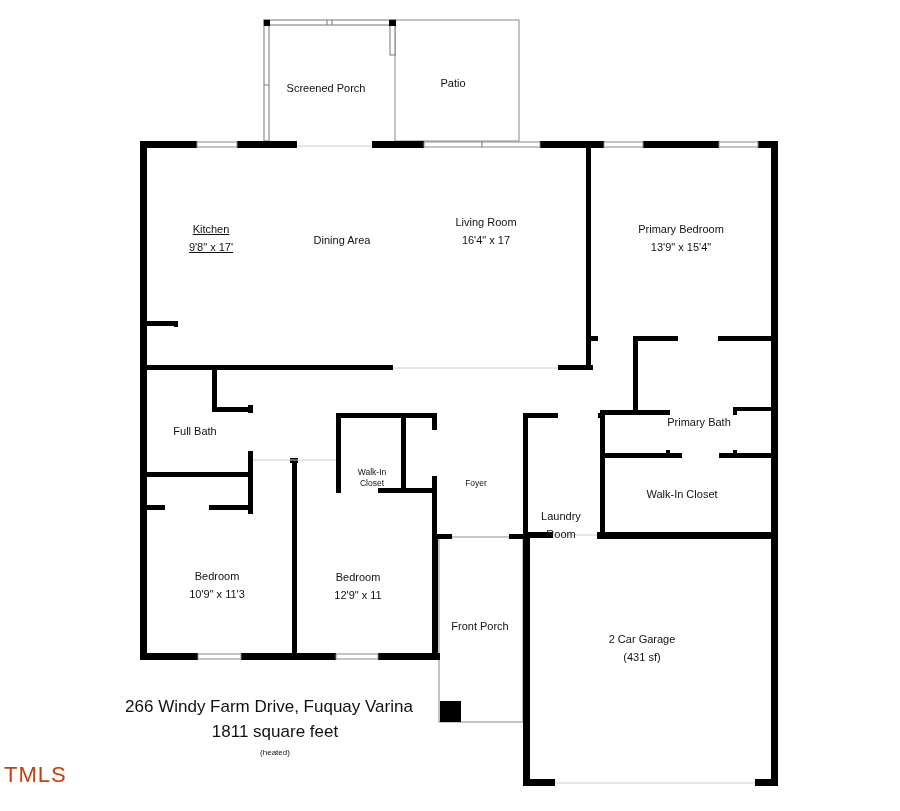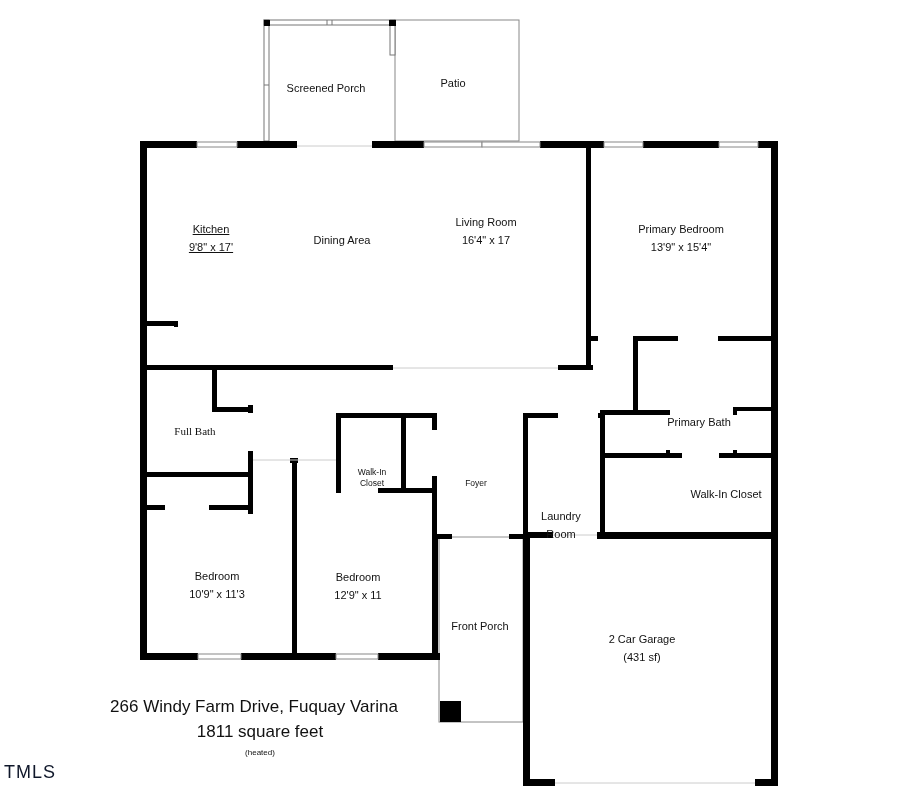--- a/index.html
+++ b/index.html
@@ -1,25 +1,25 @@
 <!DOCTYPE html>
 <html><head>
 <meta charset="utf-8">
 <style>
   html, body { margin: 0; padding: 0; background: #ffffff; }
   body { width: 900px; height: 811px; position: relative; overflow: hidden;
          font-family: "Liberation Sans", "DejaVu Sans", sans-serif; color: #111; }
   svg#plan { position: absolute; left: 0; top: 0; }
   .lbl { position: absolute; text-align: center; font-size: 11px; line-height: 18px; white-space: nowrap; transform: translateX(-50%); }
   .lbl.small { font-size: 8.5px; line-height: 11px; }
-  .footer-line { position: absolute; text-align: center; white-space: nowrap; transform: translateX(-50%); }
+  .footer-line { position: absolute; text-align: center; white-space: nowrap; transform: translateX(-50%); margin-left: 15px; }
   #addr { left: 254px; top: 697px; font-size: 17px; }
   #sqft { left: 260px; top: 722px; font-size: 17px; }
   #heated { left: 260px; top: 748px; font-size: 8px; }
-  #tmls { position: absolute; left: 4px; top: 762px; font-size: 18px; letter-spacing: 1px; color: #0f172a; font-weight: 300; }
+  #tmls { position: absolute; left: 4px; top: 762px; font-size: 22px; letter-spacing: 1px; color: #c2410c; font-weight: 300; }
 </style>
 </head>
 <body>
 
 <svg id="plan" width="900" height="811" viewBox="0 0 900 811">
 
   <g fill="none" stroke="#888" stroke-width="1">
     <rect x="395" y="20" width="124" height="121"></rect>
     <rect x="439" y="537" width="84" height="185"></rect>
   </g>
@@ -143,31 +143,31 @@
 <div class="lbl" style="left:342px; top:231px;"><span>Dining Area</span></div>
 <div class="lbl" style="left:486px; top:213px;">
   <div>Living Room</div>
   <div>16'4" x 17</div>
 </div>
 <div class="lbl" style="left:681px; top:220px;">
   <div>Primary Bedroom</div>
   <div>13'9" x 15'4"</div>
 </div>
 <div class="lbl" style="left:699px; top:365px;margin-top:48px;"><span>Primary Bath</span></div>
-<div class="lbl" style="left:195px; top:422px;font-family:Liberation Serif, serif;"><span>Full Bath</span></div>
+<div class="lbl" style="left:195px; top:422px;"><span>Full Bath</span></div>
 <div class="lbl small" style="left:372px; top:450px;margin-top:17px;">
   <div>Walk-In</div>
   <div>Closet</div>
 </div>
 <div class="lbl small" style="left:476px; top:478px;"><span>Foyer</span></div>
 <div class="lbl" style="left:561px; top:463px;margin-top:44px;">
   <div>Laundry</div>
   <div>Room</div>
 </div>
-<div class="lbl" style="left:682px; top:485px;margin-left:44px;"><span>Walk-In Closet</span></div>
+<div class="lbl" style="left:682px; top:485px;"><span>Walk-In Closet</span></div>
 <div class="lbl" style="left:217px; top:567px;">
   <div>Bedroom</div>
   <div>10'9" x 11'3</div>
 </div>
 <div class="lbl" style="left:358px; top:568px;">
   <div>Bedroom</div>
   <div>12'9" x 11</div>
 </div>
 <div class="lbl" style="left:480px; top:617px;"><span>Front Porch</span></div>
 <div class="lbl" style="left:642px; top:630px;">

